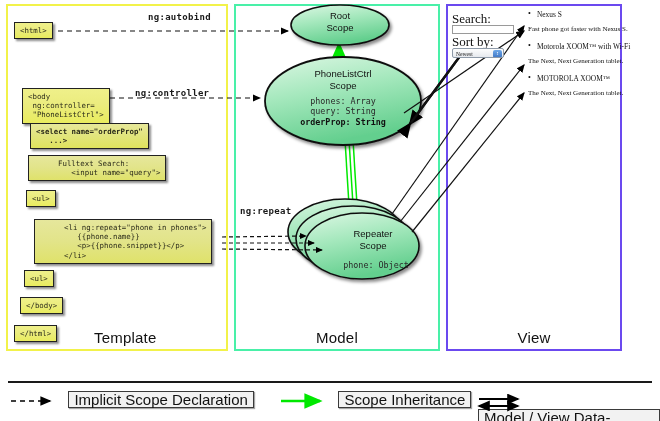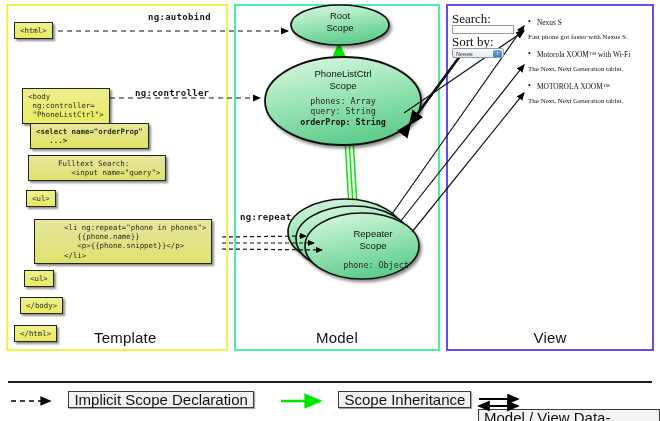--- a/index.html
+++ b/index.html
@@ -5,21 +5,21 @@
   html,body{margin:0;padding:0;background:#ffffff;}
   body{width:660px;height:421px;position:relative;overflow:hidden;
        font-family:"Liberation Sans", sans-serif;color:#000;}
 
   #stage{position:absolute;left:0;top:0;width:660px;height:421px;}
 
   
   .panel{position:absolute;background:#fff;box-sizing:border-box;}
   #panel-template{left:6px;  top:4px;  width:222px; height:347px; border:2px solid #f2f24a;}
   #panel-model   {left:234px;top:4px;  width:206px; height:347px; border:2px solid #49f0a8;}
-  #panel-view    {left:446px;top:4px;  width:208px; height:347px; border:2px solid #6b49ef;}
+  #panel-view    {left:446px;top:4px;  width:176px; height:347px; border:2px solid #6b49ef;}
 
   .panel-title{position:absolute;bottom:3px;width:100%;text-align:center;
                font-size:15px;font-weight:400;letter-spacing:.2px;color:#111;}
   #panel-template .panel-title{text-align:left;padding-left:86px;}
 
   
   .codebox{position:absolute;box-sizing:border-box;
            border:1.5px solid #222;
            background:linear-gradient(180deg,#eff08a 0%,#ebec7e 45%,#e9ec5e 100%);
            box-shadow:2px 2px 2px rgba(0,0,0,.45);
@@ -37,39 +37,39 @@
   #box-li      {left:34px; top:219px;}
   #box-ul2     {left:24px; top:270px;}
   #box-bodyend {left:20px; top:297px;}
   #box-htmlend {left:14px; top:325px;}
 
   
   .edge-label{position:absolute;font-family:"DejaVu Sans Mono","Liberation Mono",monospace;
               font-size:9px;font-weight:bold;color:#1a1a1a;letter-spacing:.3px;}
   #lbl-autobind  {left:148px;top:12px;}
   #lbl-controller{left:135px;top:88px;}
-  #lbl-repeat    {left:240px;top:212px;}
+  #lbl-repeat    {left:240px;top:206px;}
 
   
   #view-form{position:absolute;left:452px;top:14px;width:78px;}
   .view-lbl{font-family:"Liberation Serif",serif;font-size:13px;color:#111;line-height:10px;}
   #search-input{display:block;width:62px;height:9px;border:1px solid #9a9a9a;background:#fff;
                 box-sizing:border-box;margin:1px 0 3px 0;}
   #sort-select{display:block;width:52px;height:10px;border:1px solid #8e9aa8;
                background:linear-gradient(180deg,#fdfdfd 0%,#e6e9ee 100%);
                border-radius:2px;box-sizing:border-box;position:relative;
                font-family:"Liberation Serif",serif;font-size:5.6px;color:#222;
                padding:0 12px 0 3px;line-height:10px;margin-top:1px;white-space:nowrap;overflow:hidden;}
   #sort-select .dd{position:absolute;right:1px;top:1px;width:9px;height:8px;
                    background:linear-gradient(180deg,#6ea8e8 0%,#3c74c4 100%);
                    border-radius:2px;color:#fff;font-size:5px;text-align:center;line-height:8px;}
 
   #phone-list{position:absolute;left:528px;top:10px;width:124px;
               font-family:"Liberation Serif",serif;color:#111;}
-  #phone-list .ph{margin-bottom:8px;margin-top:8px;}
+  #phone-list .ph{margin-bottom:8px;}
   #phone-list .ph-name{font-size:7.4px;line-height:10px;position:relative;padding-left:9px;}
   #phone-list .ph-name:before{content:"\2022";position:absolute;left:0px;top:-1px;font-size:8px;}
   #phone-list .ph-snip{font-size:7px;line-height:10px;margin-top:4px;}
 
   
   #legend-rule{position:absolute;left:8px;top:381px;width:644px;height:2px;background:#1a1a1a;}
   .legend-item{position:absolute;top:391px;height:16px;}
   .legend-box{display:inline-block;border:1.4px solid #3a3a3a;background:#f2f2f2;
               box-shadow:1px 1px 1px rgba(0,0,0,.35);
               font-size:15px;line-height:13px;padding:1px 5px;color:#111;}

